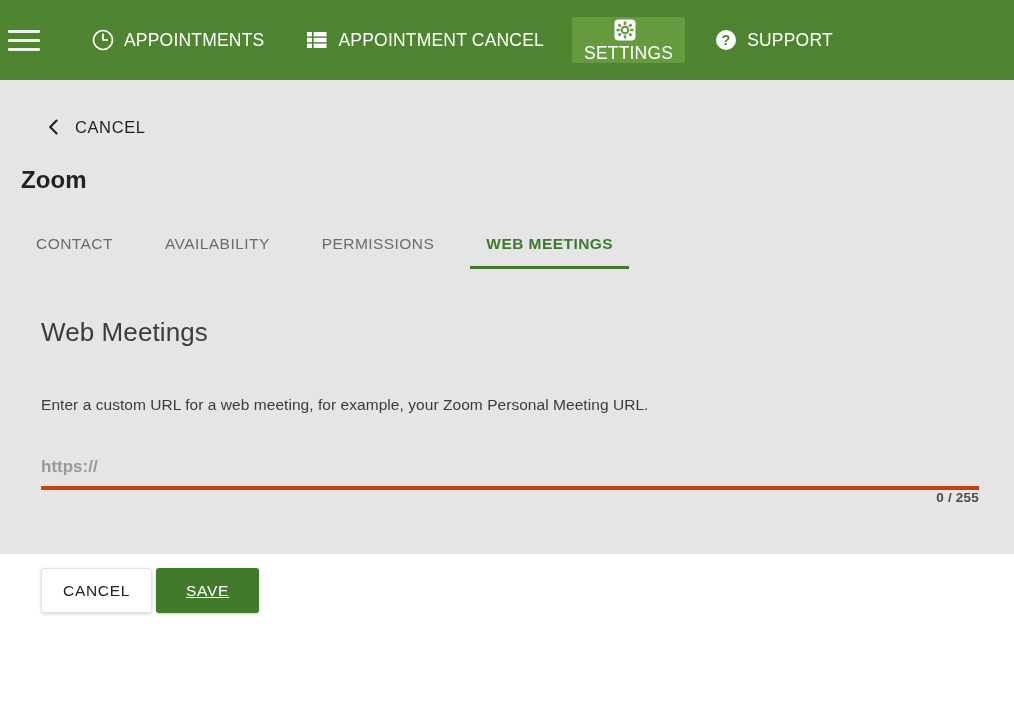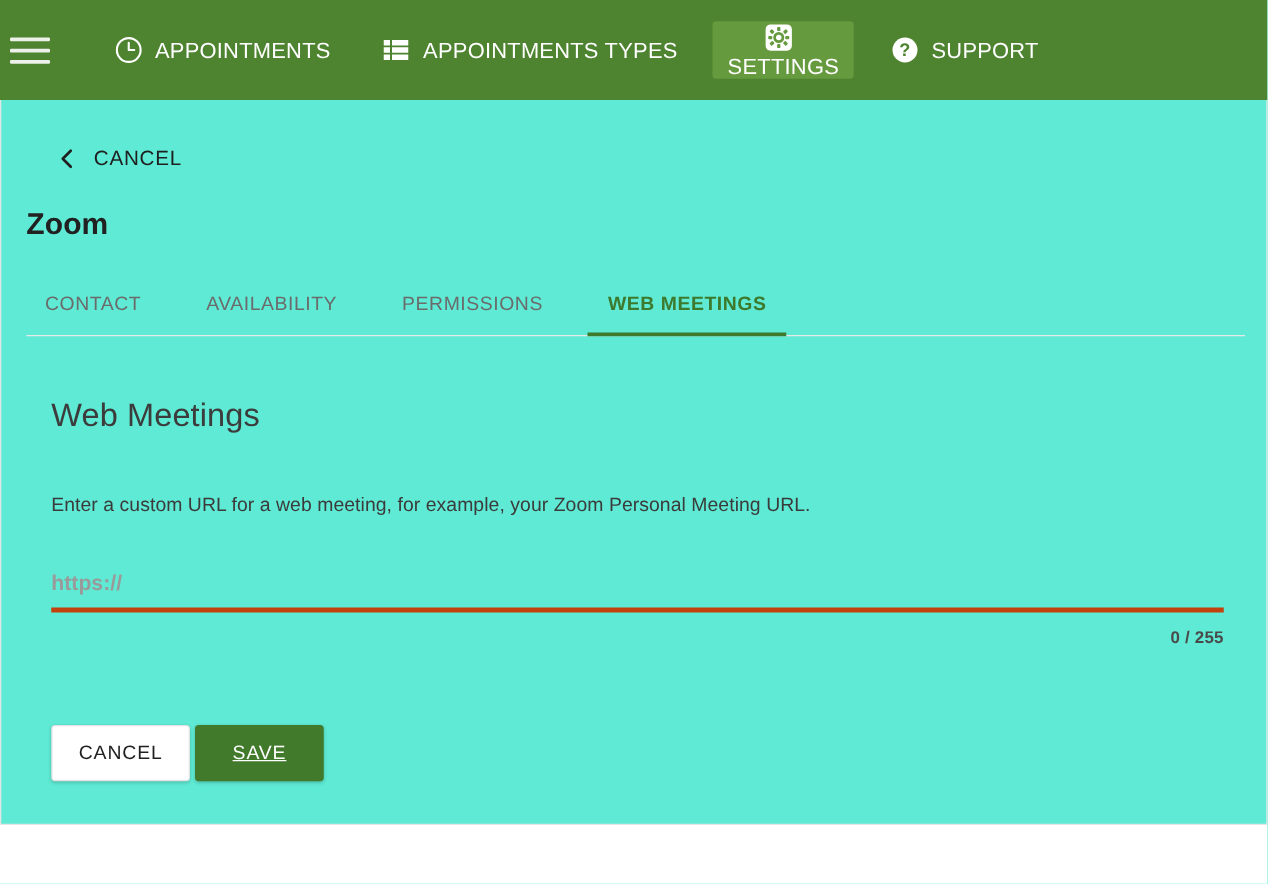--- a/index.html
+++ b/index.html
@@ -67,25 +67,25 @@
     width: 26px;
     height: 26px;
     margin-right: 8px;
     flex: 0 0 auto;
   }
   .nav-ico svg { display: block; }
 
   
   .page {
     position: relative;
-    height: 580px;
+    height: 474px;
     border-left: 1px solid #e6e6e6;
     border-right: 1px solid #e6e6e6;
     border-bottom: 1px solid #e6e6e6;
-    background: #5eead4;
+    background: #e5e5e5;
   }
 
   .back-row {
     display: flex;
     align-items: center;
     padding: 36px 0 0 42px;
     cursor: pointer;
     width: max-content;
   }
   .chev {
@@ -178,21 +178,20 @@
     font-weight: bold;
   }
   .url-input::placeholder {
     color: #9a9a9a;
   }
   .counter {
     text-align: right;
     font-size: 13.5px;
     font-weight: 700;
     color: #4a4a4a;
-    margin-top: 12px;
     letter-spacing: .2px;
   }
 
   
   .actions {
     display: flex;
     align-items: center;
     margin: 63px 0 0 40px;
   }
   .btn {
@@ -249,21 +248,21 @@
     <span class="nav-ico">
       <svg width="24" height="24" viewBox="0 0 24 24">
         <rect x="2" y="4" width="5" height="4.4" fill="#ffffff"></rect>
         <rect x="2" y="9.8" width="5" height="4.4" fill="#ffffff"></rect>
         <rect x="2" y="15.6" width="5" height="4.4" fill="#ffffff"></rect>
         <rect x="8.6" y="4" width="13" height="4.4" fill="#ffffff"></rect>
         <rect x="8.6" y="9.8" width="13" height="4.4" fill="#ffffff"></rect>
         <rect x="8.6" y="15.6" width="13" height="4.4" fill="#ffffff"></rect>
       </svg>
     </span>
-    <span>APPOINTMENTS TYPES</span>
+    <span>APPOINTMENT CANCEL</span>
   </div>
 
   <div class="nav-item active">
     <span class="nav-ico">
       <svg width="24" height="24" viewBox="0 0 24 24">
         <rect x="1.5" y="1.5" width="21" height="21" rx="4" fill="#ffffff"></rect>
         <g fill="#669A3E">
           <path d="M12 7.6a4.4 4.4 0 1 0 0 8.8 4.4 4.4 0 0 0 0-8.8zm0 6.6a2.2 2.2 0 1 1 0-4.4 2.2 2.2 0 0 1 0 4.4z"></path>
           <rect x="10.7" y="3.6" width="2.6" height="3.2" rx="0.6"></rect>
           <rect x="10.7" y="17.2" width="2.6" height="3.2" rx="0.6"></rect>

